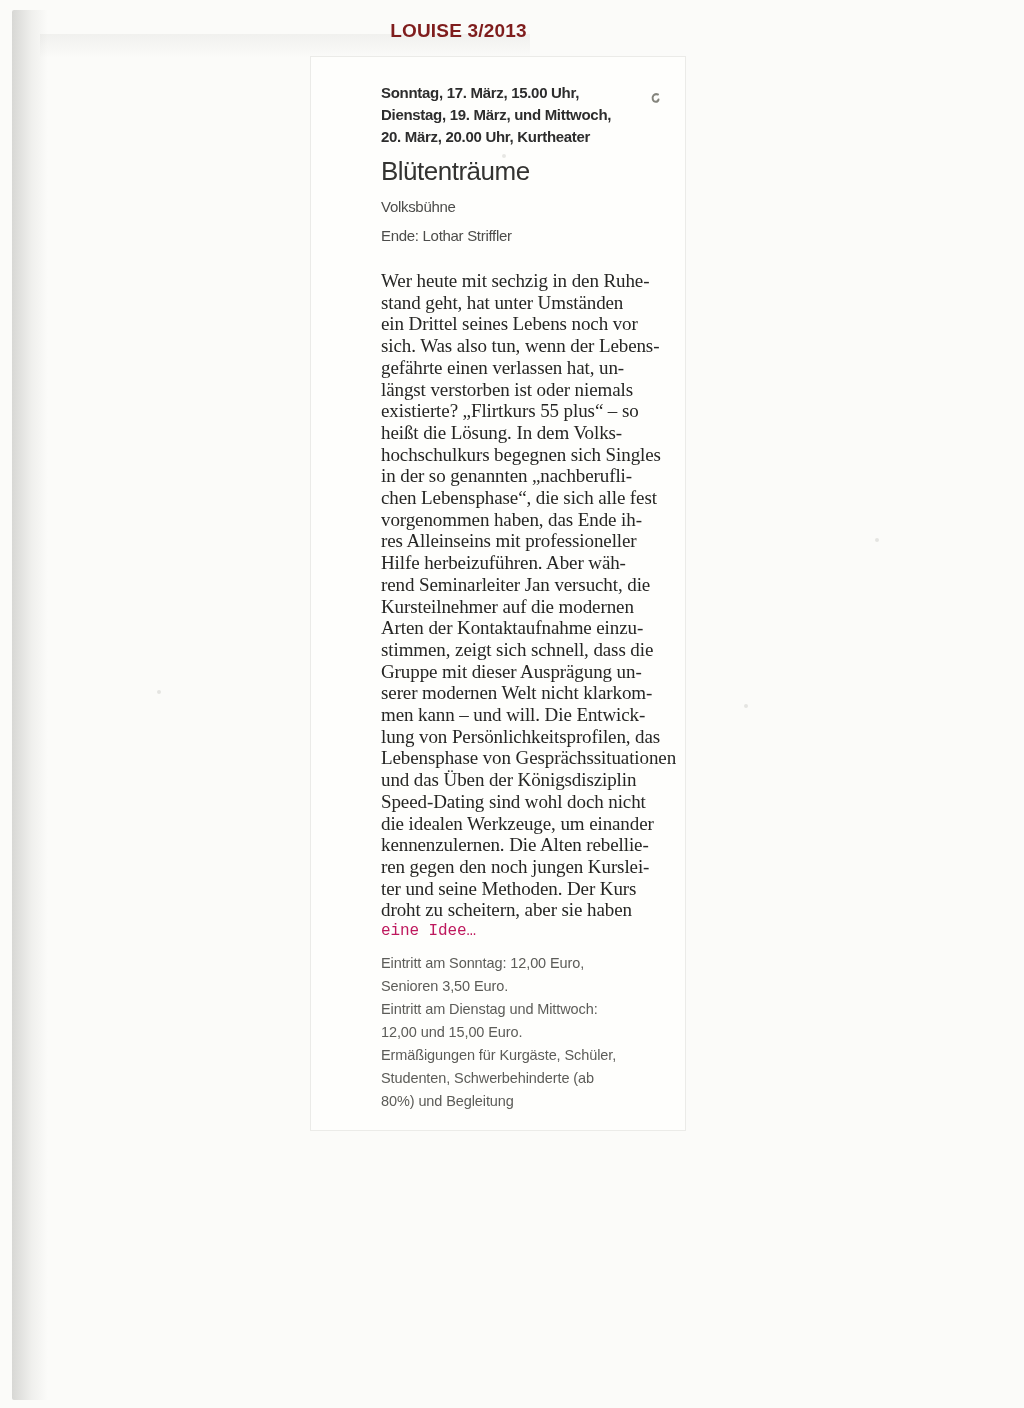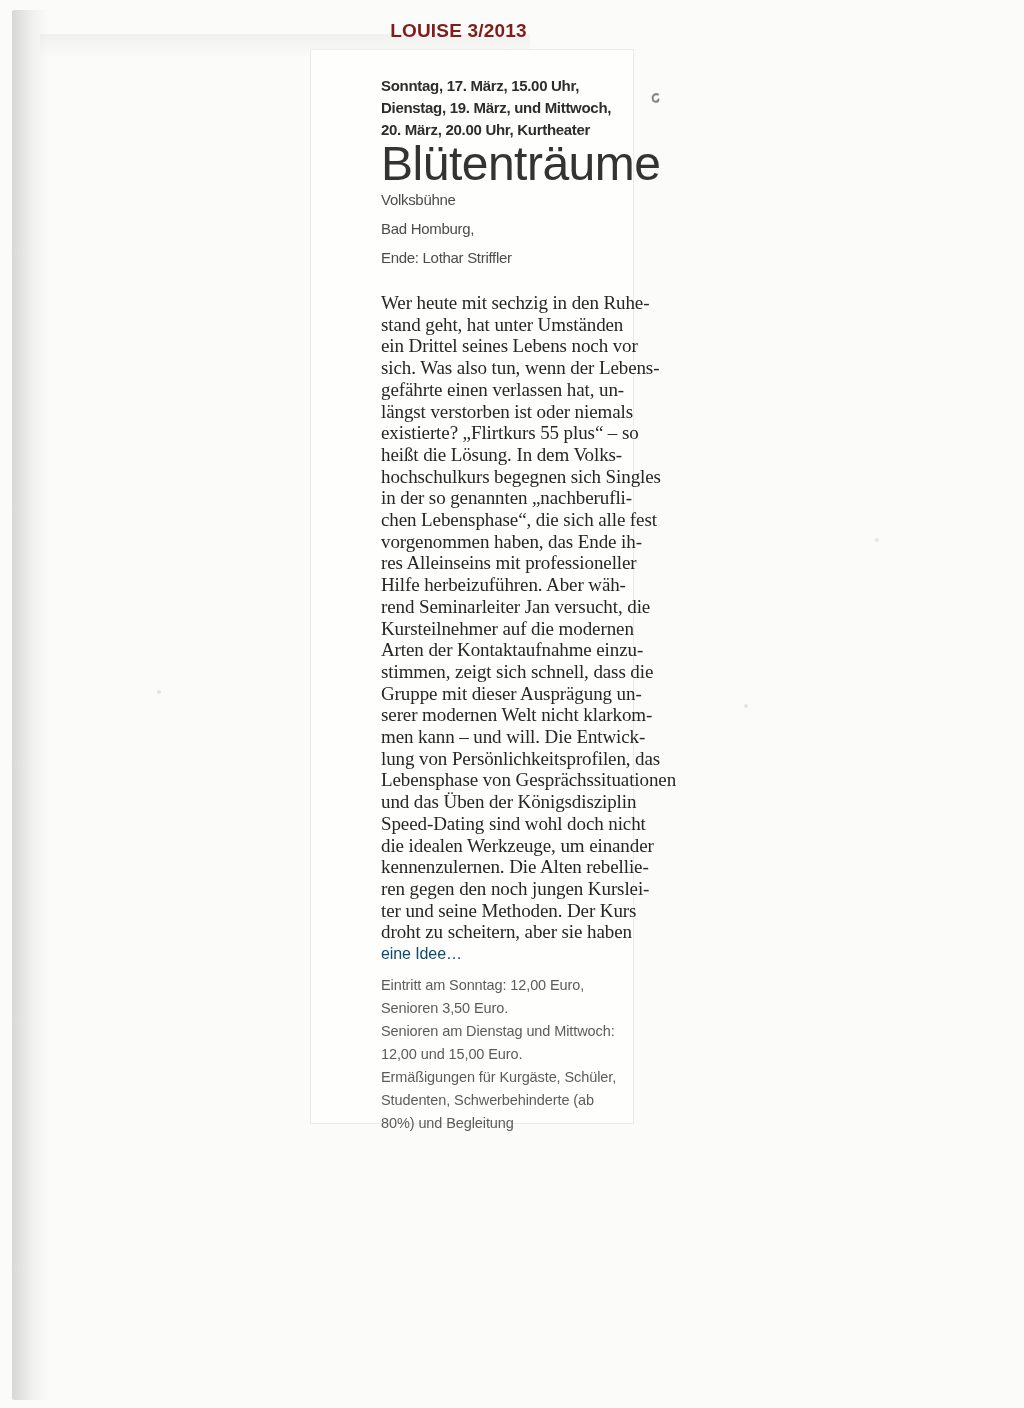--- a/index.html
+++ b/index.html
@@ -35,58 +35,58 @@
   
   .header {
     position: absolute; left: 296px; top: 20px; width: 325px;
     text-align: center;
     font-size: 19px; font-weight: bold; letter-spacing: 0.2px;
     color: #7f1d1d;
   }
 
   
   .clipping {
-    position: absolute; left: 310px; top: 49px; width: 324px; height: 1075px;
+    position: absolute; left: 310px; top: 56px; width: 376px; height: 1075px;
     background: #fefefc;
     border: 1px solid rgba(120,120,112,0.14);
     box-sizing: border-box;
   }
   .content {
     position: absolute; left: 70px; top: 25px; width: 240px;
   }
 
   .dates { color: #2d2d2d; }
   .date-line {
     font-size: 15px; line-height: 22px; font-weight: bold; letter-spacing: -0.3px;
   }
 
   .title {
     margin: 2px 0 0 0; padding: 0;
-    font-size: 48px; line-height: 42px; font-weight: 400;
+    font-size: 26px; line-height: 42px; font-weight: 400;
     letter-spacing: -0.5px; color: #333331;
   }
 
   .subtitle { color: #4c4c4a; }
   .subtitle-line {
     font-size: 15px; line-height: 29px; letter-spacing: -0.3px; font-weight: 400;
   }
 
   .body-block {
     margin-top: 20px; color: #262624;
     font-family: "Liberation Serif", "DejaVu Serif", serif;
   }
   .body-line {
     font-size: 19px; line-height: 21.7px; letter-spacing: -0.1px;
     text-align: justify; text-align-last: justify;
     white-space: nowrap; 
   }
   .body-last {
-    font-family: Liberation Sans, sans-serif;
+    font-family: Liberation Mono, monospace;
     font-size: 16px; line-height: 21.7px; letter-spacing: -0.1px;
-    color: #0c4a6e; text-align: left;
+    color: #be185d; text-align: left;
   }
 
   .footer { margin-top: 9px; color: #5c5c58; width: 250px; }
   .footer-line {
     font-size: 14.5px; line-height: 23px; letter-spacing: -0.1px;
   }
 </style>
 </head>
 <body>
 
@@ -103,21 +103,20 @@
       <div class="dates">
           <div class="date-line">Sonntag, 17. März, 15.00 Uhr,</div>
           <div class="date-line">Dienstag, 19. März, und Mittwoch,</div>
           <div class="date-line">20. März, 20.00 Uhr, Kurtheater</div>
         </div>
 
       <h1 class="title">Blütenträume</h1>
 
       <div class="subtitle">
           <div class="subtitle-line">Volksbühne</div>
-          <div class="subtitle-line">Bad Homburg,</div>
           <div class="subtitle-line">Ende: Lothar Striffler</div>
         </div>
 
       <div class="body-block">
           <div class="body-line">Wer heute mit sechzig in den Ruhe-</div>
           <div class="body-line">stand geht, hat unter Umständen</div>
           <div class="body-line">ein Drittel seines Lebens noch vor</div>
           <div class="body-line">sich. Was also tun, wenn der Lebens-</div>
           <div class="body-line">gefährte einen verlassen hat, un-</div>
           <div class="body-line">längst verstorben ist oder niemals</div>
@@ -145,21 +144,21 @@
           <div class="body-line">ren gegen den noch jungen Kurslei-</div>
           <div class="body-line">ter und seine Methoden. Der Kurs</div>
           <div class="body-line">droht zu scheitern, aber sie haben</div>
         </div>
 
       <div class="body-last">eine Idee…</div>
 
       <div class="footer">
           <div class="footer-line">Eintritt am Sonntag: 12,00 Euro,</div>
           <div class="footer-line">Senioren 3,50 Euro.</div>
-          <div class="footer-line">Senioren am Dienstag und Mittwoch:</div>
+          <div class="footer-line">Eintritt am Dienstag und Mittwoch:</div>
           <div class="footer-line">12,00 und 15,00 Euro.</div>
           <div class="footer-line">Ermäßigungen für Kurgäste, Schüler,</div>
           <div class="footer-line">Studenten, Schwerbehinderte (ab</div>
           <div class="footer-line">80%) und Begleitung</div>
         </div>
 
     </div>
   </div>
 
   <div class="speck">

